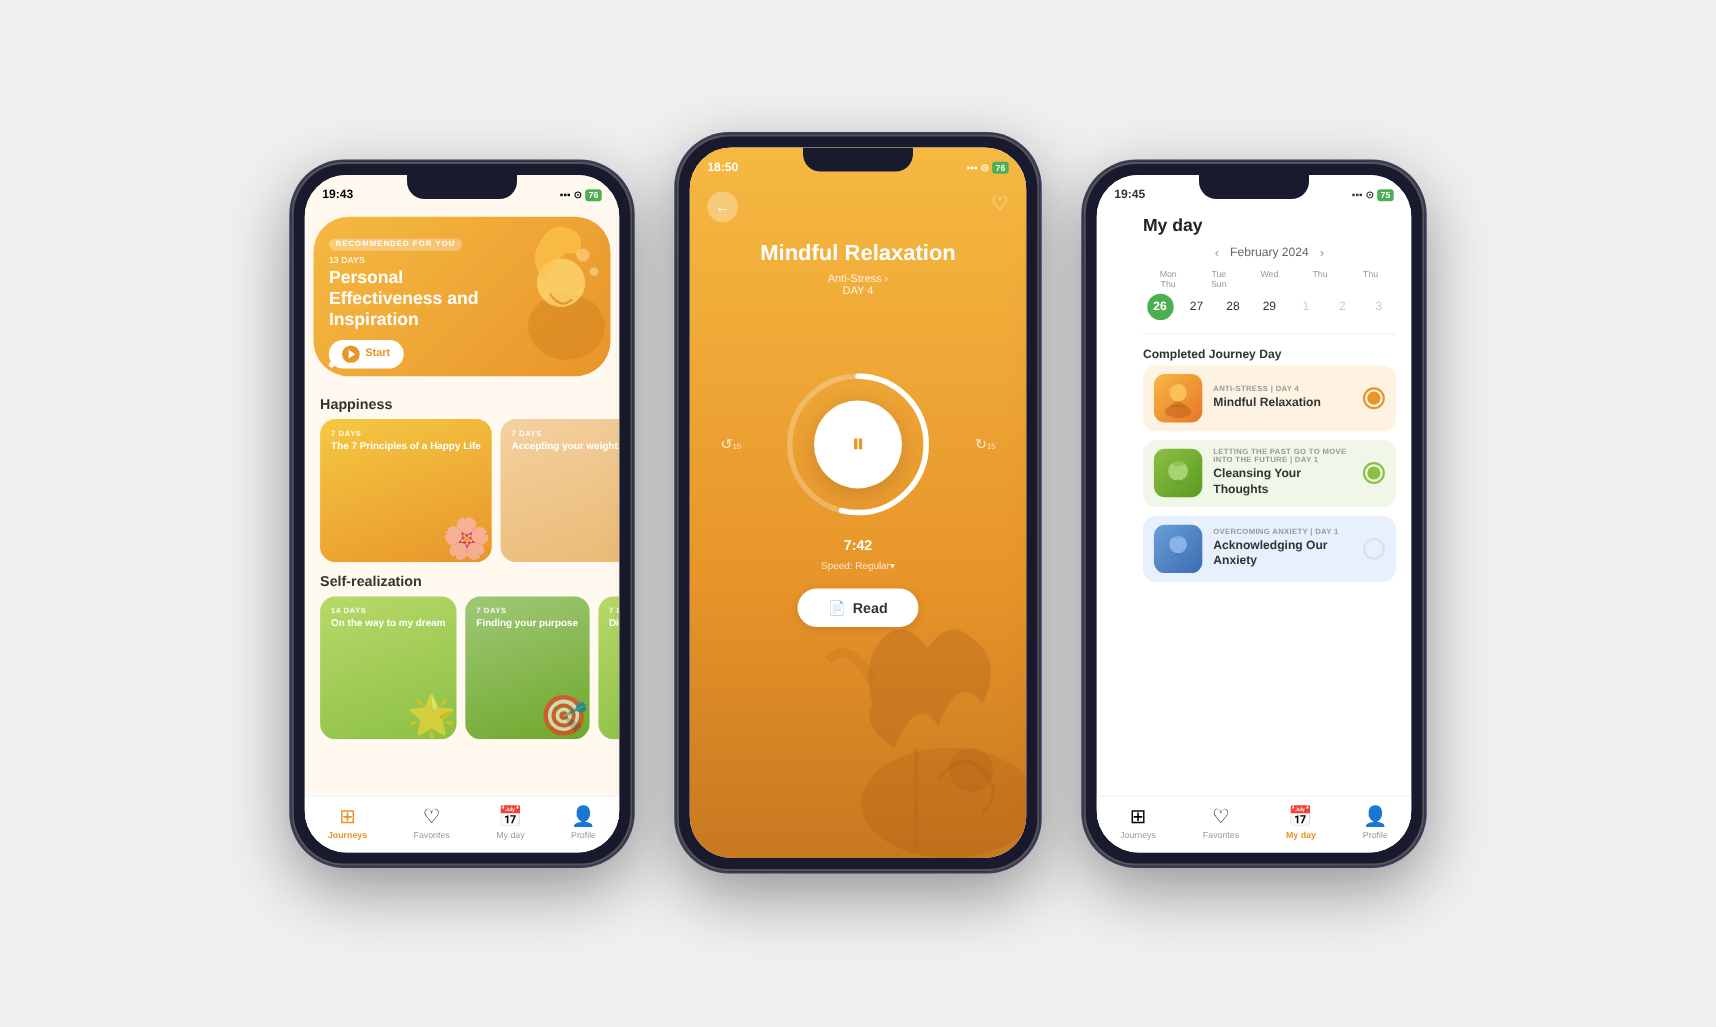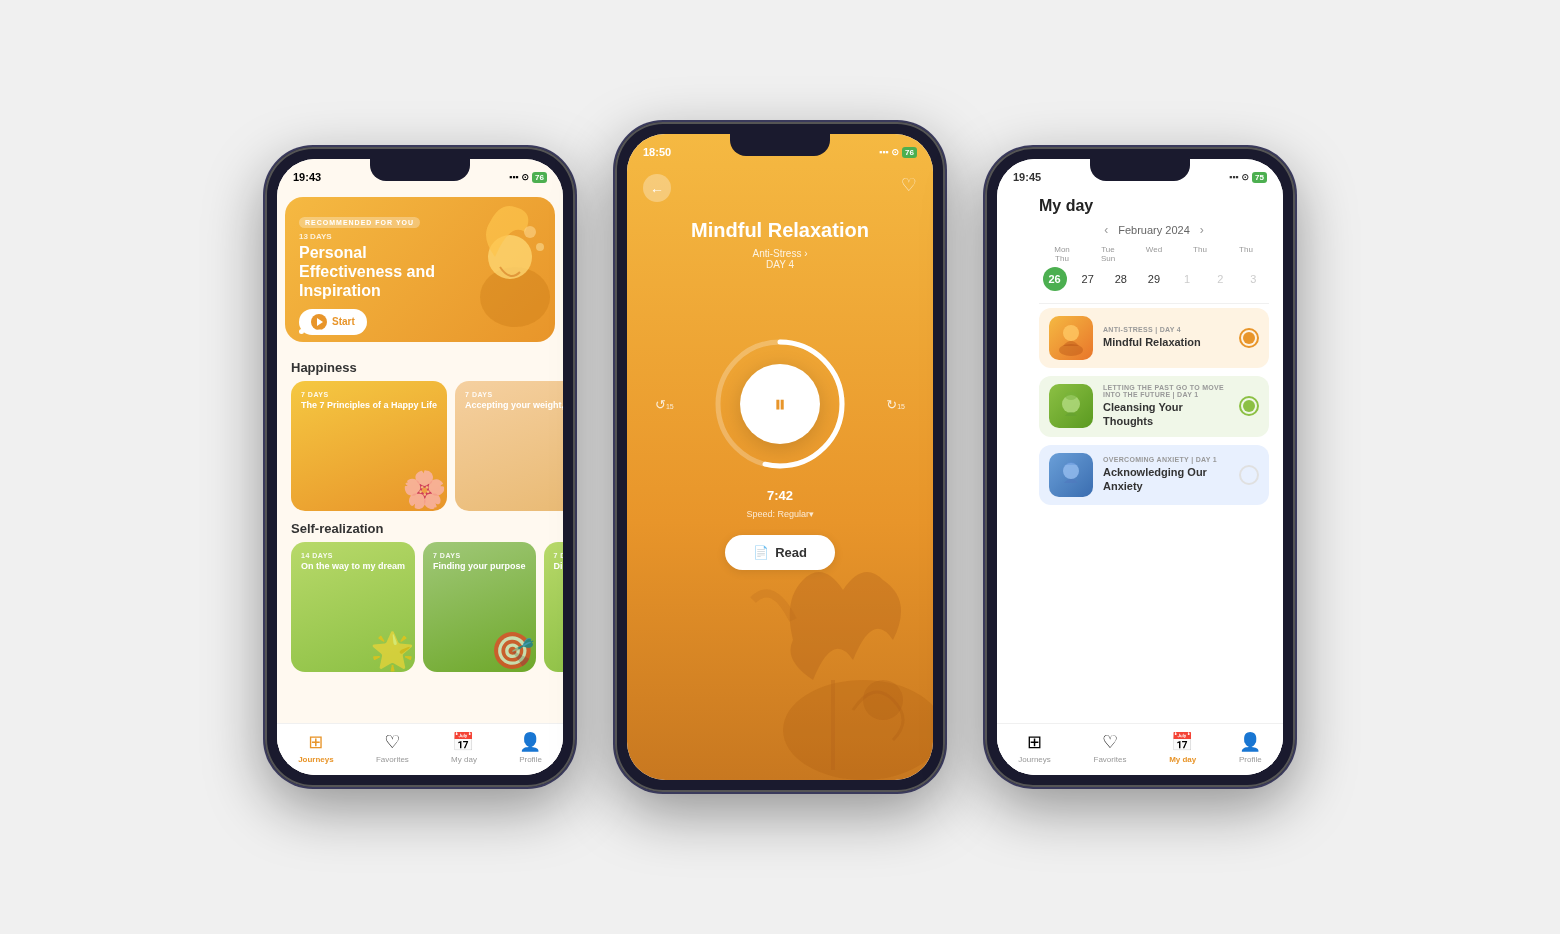--- a/index.html
+++ b/index.html
@@ -79,21 +79,21 @@
       position: relative;
     }
     .phone1-content {
       margin-top: 30px;
       overflow-y: auto;
       height: calc(100% - 30px);
     }
     .hero-banner {
       background: linear-gradient(135deg, #f5b942 0%, #e8952a 100%);
       margin: 8px;
-      border-radius: 18px;
+      border-radius: 32px;
       padding: 14px;
       position: relative;
       height: 145px;
       overflow: hidden;
     }
     .recommended-badge {
       background: rgba(255,255,255,0.3);
       color: white;
       font-size: 7px;
       font-weight: 700;
@@ -731,20 +731,21 @@
           <div class="cal-date">27</div>
           <div class="cal-date">28</div>
           <div class="cal-date">29</div>
           <div class="cal-date dim">1</div>
           <div class="cal-date dim">2</div>
           <div class="cal-date dim">3</div>
         </div>
 
         <div class="divider"></div>
 
+        <div class="completed-section">Completed Journey Day</div>
 
         <div class="journey-items">
 
           <div class="journey-item ji-orange">
             <div class="ji-thumb ji-thumb-orange">
               <svg width="40" height="40" viewBox="0 0 40 40">
                 <circle cx="20" cy="15" r="8" fill="rgba(255,200,100,0.8)"></circle>
                 <path d="M12 28 Q20 18 28 28" fill="rgba(200,100,30,0.6)"></path>
                 <ellipse cx="20" cy="32" rx="12" ry="6" fill="rgba(180,80,20,0.4)"></ellipse>
               </svg>

